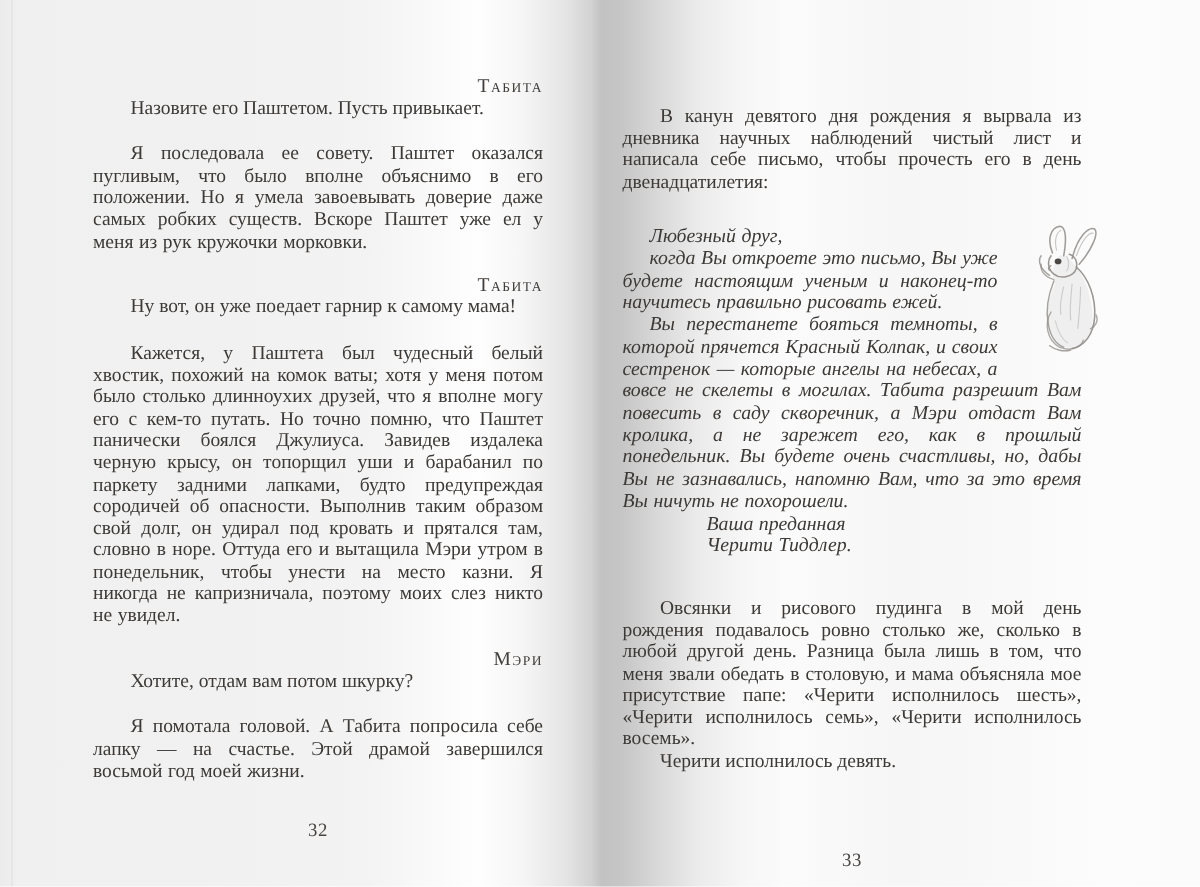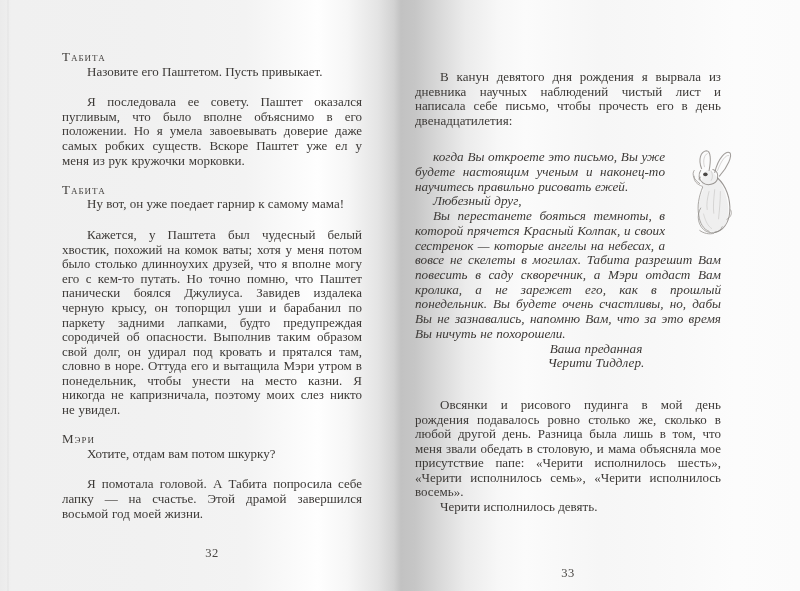--- a/index.html
+++ b/index.html
@@ -18,26 +18,26 @@
   
   .edge-line{position:absolute;top:0;left:7px;width:2px;height:100%;
     background:linear-gradient(90deg,rgba(0,0,0,0) 0%,rgba(0,0,0,0.05) 50%,rgba(0,0,0,0) 100%);}
   .page{position:absolute;top:0;height:591px;box-sizing:border-box;padding-top:50px;}
   .page.left{left:62px;width:300px;}
   .page.right{left:415px;width:306px;margin-top:20px;}
   .body-text{font-size:13px;line-height:14.6px;}
   p{margin:0;}
   .para{ text-align:justify;text-indent:25px;margin-top:16px;word-spacing:0.5px;}
   .dialogue{text-indent:25px;}
-  .heading{ text-align:left;font-variant:small-caps;letter-spacing:1px;margin-top:14.6px;color:#403d3a;}
+  .heading{ text-align:right;font-variant:small-caps;letter-spacing:1px;margin-top:14.6px;color:#403d3a;}
   .heading.first{margin-top:0;}
   .intro{ text-align:justify;text-indent:25px;word-spacing:0.5px;}
   .letter{margin-top:22px;font-style:italic;font-size:13.2px;line-height:14.7px;}
   .letter p{text-align:justify;text-indent:18px;word-spacing:0.4px;}
-  .letter p.sig{text-indent:0;margin-left:56px;text-align:center;}
+  .letter p.sig{text-indent:0;margin-left:56px;text-align:left;}
   .rabbit-float{float:right;width:74px;height:90px;margin:-2px -27px 6px 9px;}
   .after-letter{margin-top:27px;}
   .pagenum{position:absolute;top:546px;left:0;width:100%;text-align:center;
     font-size:12.5px;color:#474441;letter-spacing:0.5px;}
   svg{display:block;}
 </style>
 </head>
 <body>
 
 <div class="edge-line"></div>
@@ -86,22 +86,22 @@
 
         <path d="M55,76 C59,74 61,70 59,66" stroke="#8f8b87" stroke-width="1" opacity="0.7" stroke-linecap="round"></path>
 
         <path d="M36,46 C34,54 33,60 34,66" stroke="#9b9794" stroke-width="0.8" opacity="0.4"></path>
         <path d="M42,44 C41,54 40,62 41,70" stroke="#9b9794" stroke-width="0.8" opacity="0.4"></path>
         <path d="M48,46 C48,56 47,66 46,76" stroke="#9b9794" stroke-width="0.8" opacity="0.4"></path>
         <path d="M30,70 C32,78 35,84 39,86" stroke="#9b9794" stroke-width="0.8" opacity="0.35"></path>
         <path d="M38,24 C40,28 40,32 38,35" stroke="#9b9794" stroke-width="0.8" opacity="0.4"></path>
       </svg>
     </div>
+    <p>Любезный друг,</p>
     <p>когда Вы откроете это письмо, Вы уже будете настоящим ученым и наконец-то научитесь правильно рисовать ежей.</p>
-    <p>Любезный друг,</p>
     <p>Вы перестанете бояться темноты, в которой прячется Красный Колпак, и своих сестренок — которые ангелы на небесах, а вовсе не скелеты в могилах. Табита разрешит Вам повесить в саду скворечник, а Мэри отдаст Вам кролика, а не зарежет его, как в прошлый понедельник. Вы будете очень счастливы, но, дабы Вы не зазнавались, напомню Вам, что за это время Вы ничуть не похорошели.</p>
     <p class="sig">Ваша преданная</p>
     <p class="sig">Черити Тиддлер.</p>
   </div>
 
   <p class="para after-letter">Овсянки и рисового пудинга в мой день рождения подавалось ровно столько же, сколько в любой другой день. Разница была лишь в том, что меня звали обедать в столовую, и мама объясняла мое присутствие папе: «Черити исполнилось шесть», «Черити исполнилось семь», «Черити исполнилось восемь».</p>
   <p class="dialogue">Черити исполнилось девять.</p>
   <div class="pagenum">33</div>
 </div>
 

